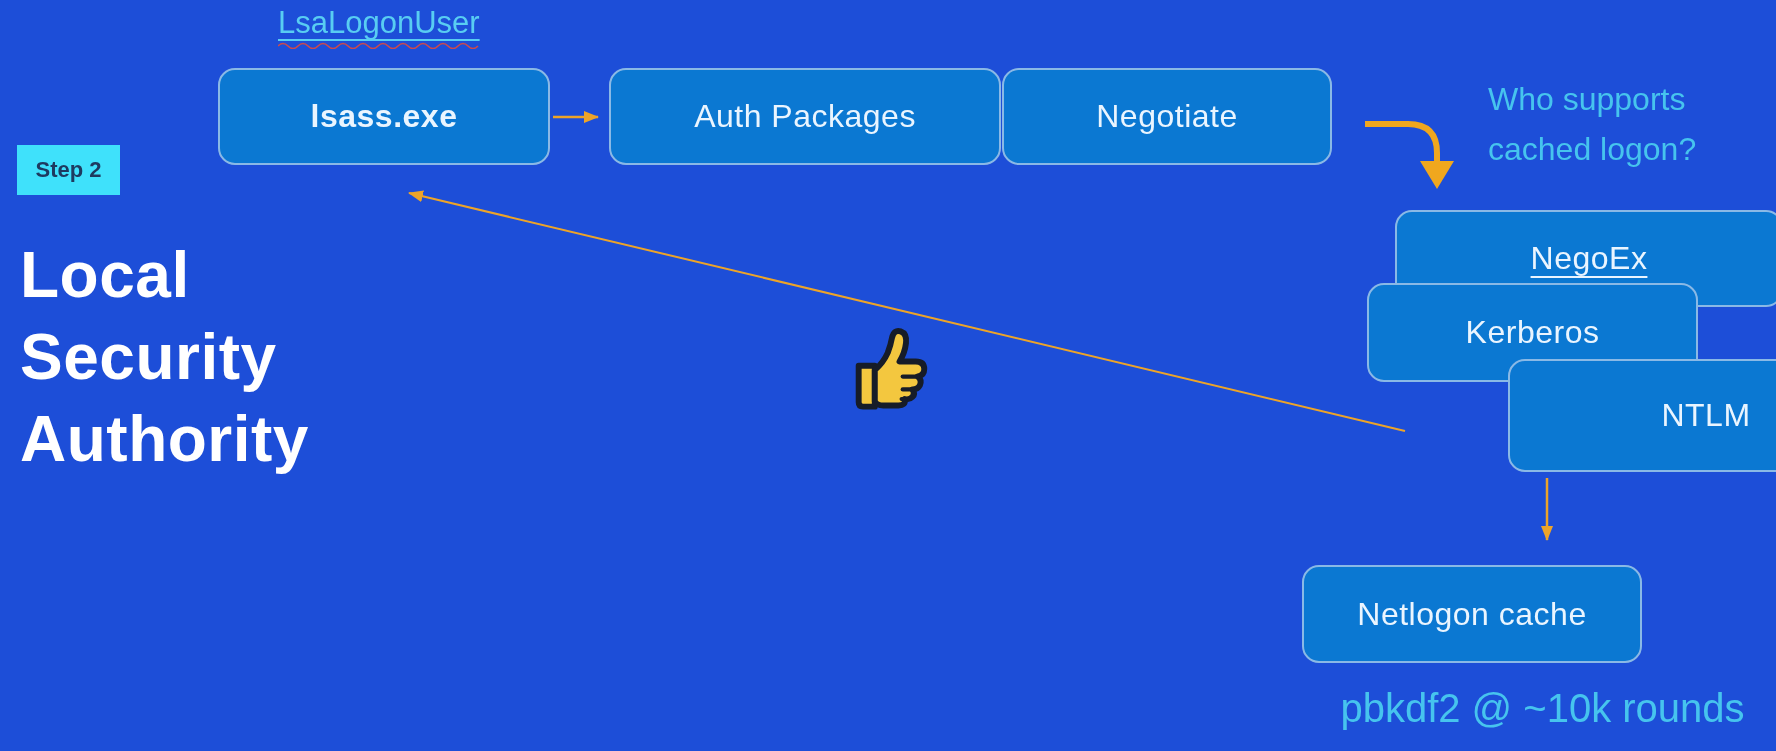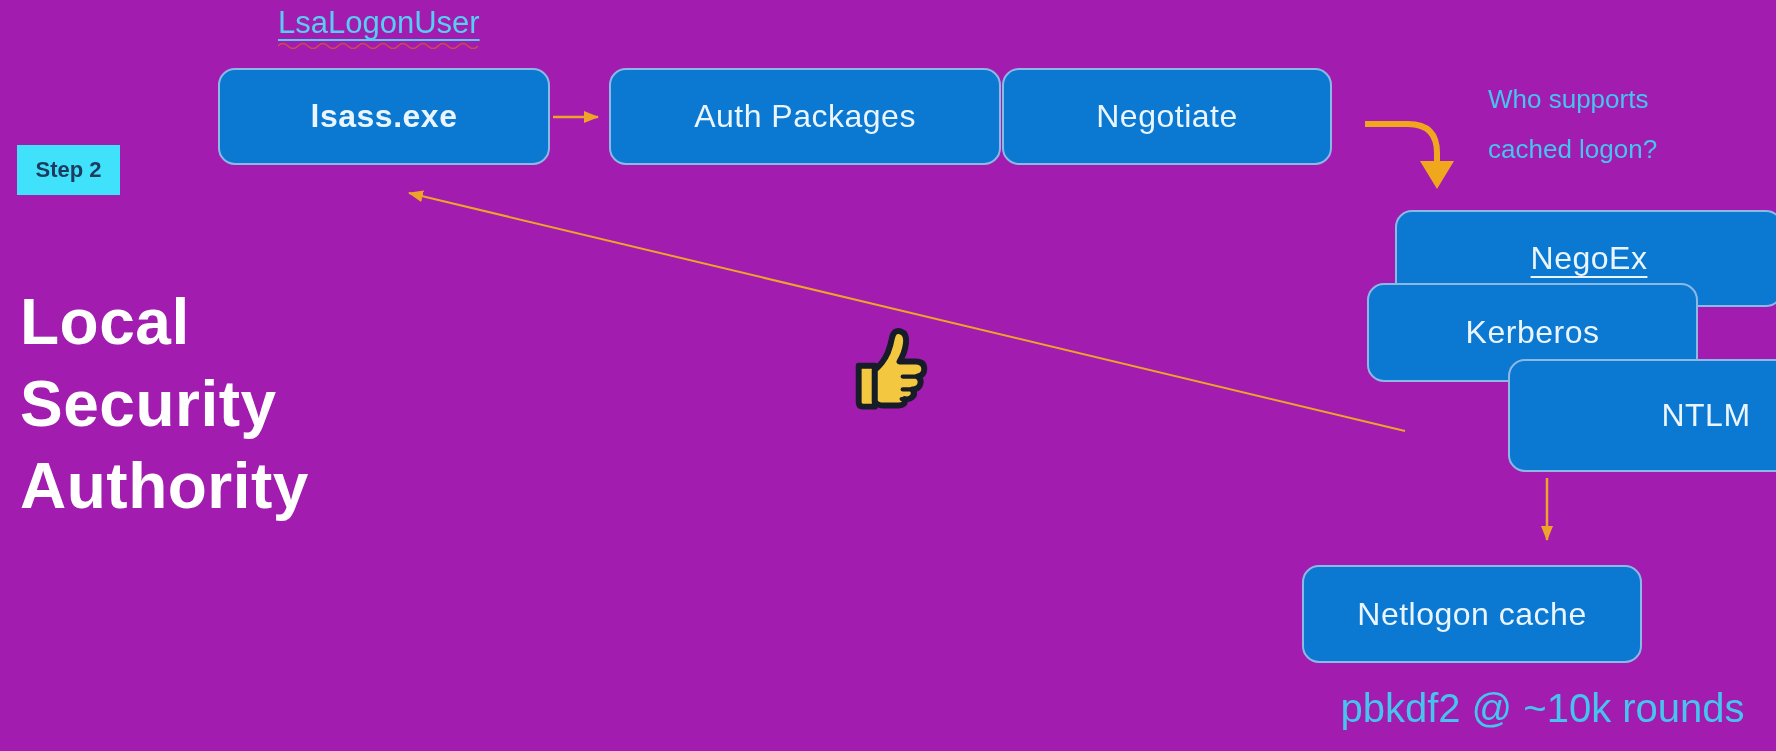--- a/index.html
+++ b/index.html
@@ -1,19 +1,19 @@
 <!DOCTYPE html>
 <html><head>
 <meta charset="utf-8">
 <style>
   html,body{margin:0;padding:0;background:#0d1626;}
   #canvas{
     position:relative;
     width:1776px;height:751px;
-    background:#a21caf;
+    background:#1d4ed8;
     overflow:hidden;
     font-family:"Liberation Sans", sans-serif;
   }
   .abs{position:absolute;}
   
   .box{
     position:absolute;
     background:#0b78d2;
     border:2px solid #8ab9e6;
     border-radius:17px;
@@ -45,27 +45,26 @@
     font-weight:bold;font-size:22px;
     display:flex;align-items:center;justify-content:center;
   }
   .title{
     position:absolute;
     left:20px;top:234px;
     color:#ffffff;
     font-size:64px;font-weight:bold;
     line-height:82px;
     letter-spacing:.5px;
-    margin-top:47px;
   }
   .question{
     position:absolute;
     left:1488px;top:74px;
     color:#46c4ee;
-    font-size:26px;line-height:50px;
+    font-size:32px;line-height:50px;
     white-space:nowrap;
   }
   .note{
     position:absolute;
     left:1327px;top:686px;width:431px;
     text-align:center;
     color:#46c4ee;
     font-size:40px;
     white-space:nowrap;
   }

